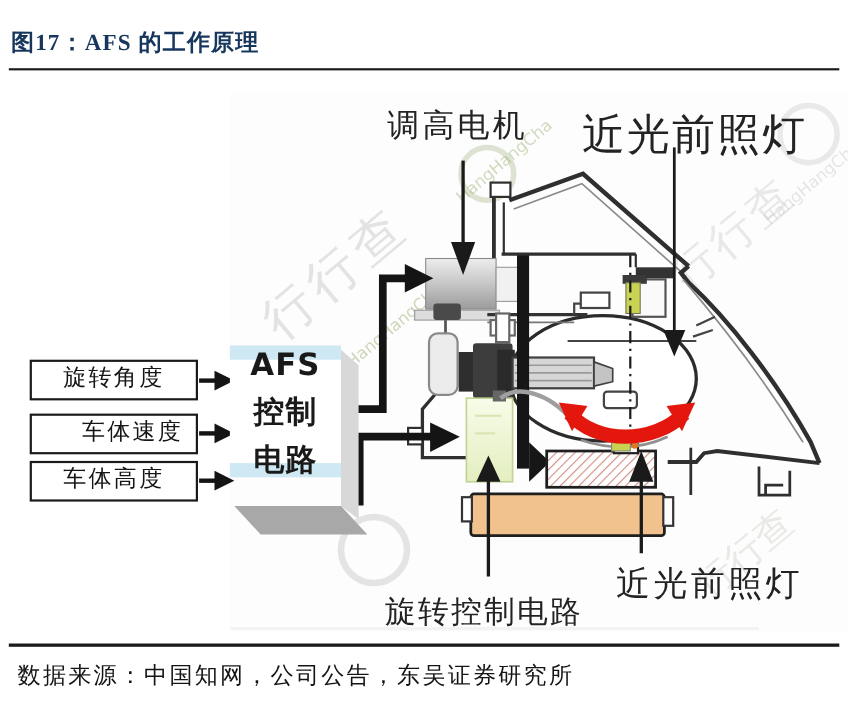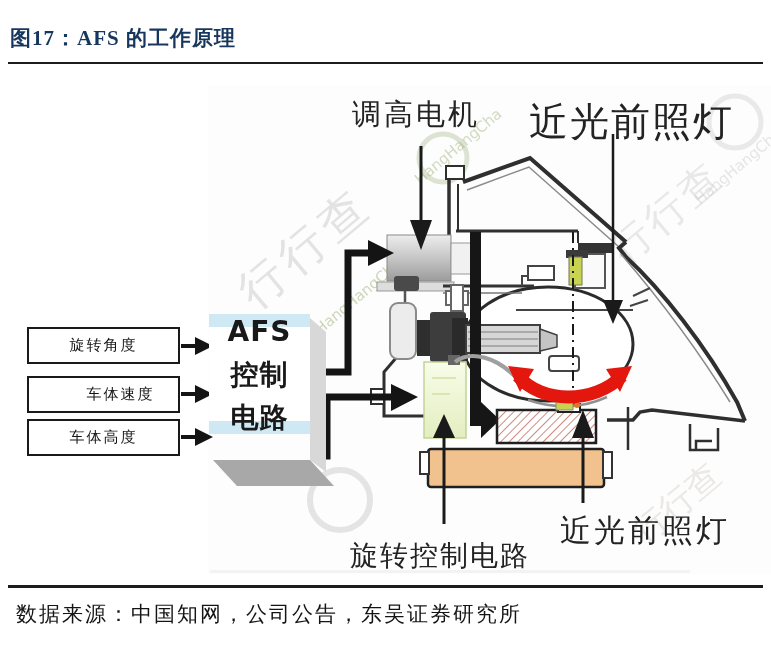--- a/index.html
+++ b/index.html
@@ -20,22 +20,22 @@
     font-size:21px;letter-spacing:2px;color:#141414;white-space:nowrap;
   }
   svg.art{position:absolute;left:0;top:0;}
   .lbl{position:absolute;color:#232323;font-weight:500;white-space:nowrap;}
   #lbl-lift{left:352px;top:95px;font-size:29px;letter-spacing:3px;}
   #lbl-beam{left:529px;top:95px;font-size:39px;letter-spacing:2px;}
   #lbl-rotc{left:350px;top:537px;font-size:28px;letter-spacing:2px;}
   #lbl-rotm{left:560px;top:510px;font-size:31px;letter-spacing:3px;}
   .inbox{
     position:absolute;left:27px;width:153px;height:37px;box-sizing:border-box;
-    border:2px solid #1a1a1a;background:#fff;display:flex;align-items:center;justify-content:center;
-    font-size:15px;letter-spacing:2px;color:#151515;font-weight:500;
+    border:2px solid #1a1a1a;background:#fff;display:flex;justify-content:center;
+    font-size:21px;letter-spacing:2px;color:#151515;font-weight:500;
   }
   #inbox-angle{top:327px;}
   #inbox-speed{top:376px;padding-left:34px;}
   #inbox-height{top:419px;}
   .afs-box{position:absolute;left:209px;top:314px;width:101px;height:120px;background:#ffffff;}
   .afs-strip{position:absolute;left:0;right:0;height:13px;background:#cfe9f4;}
   .afs-strip.top{top:0;}
   .afs-strip.bottom{bottom:0;}
   .afs-text{
     position:absolute;inset:0;display:flex;flex-direction:column;align-items:center;justify-content:center;

